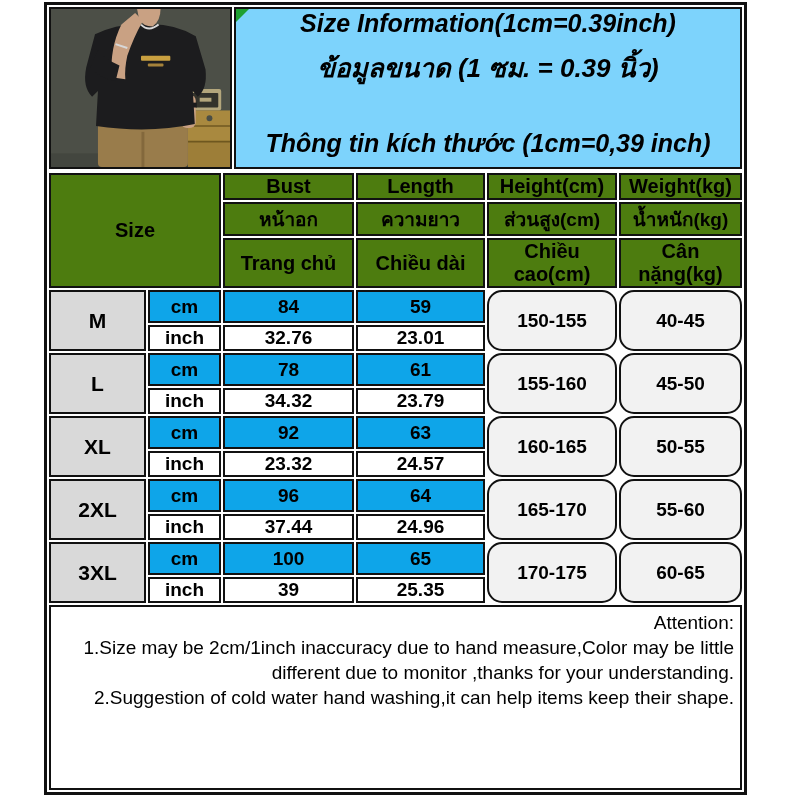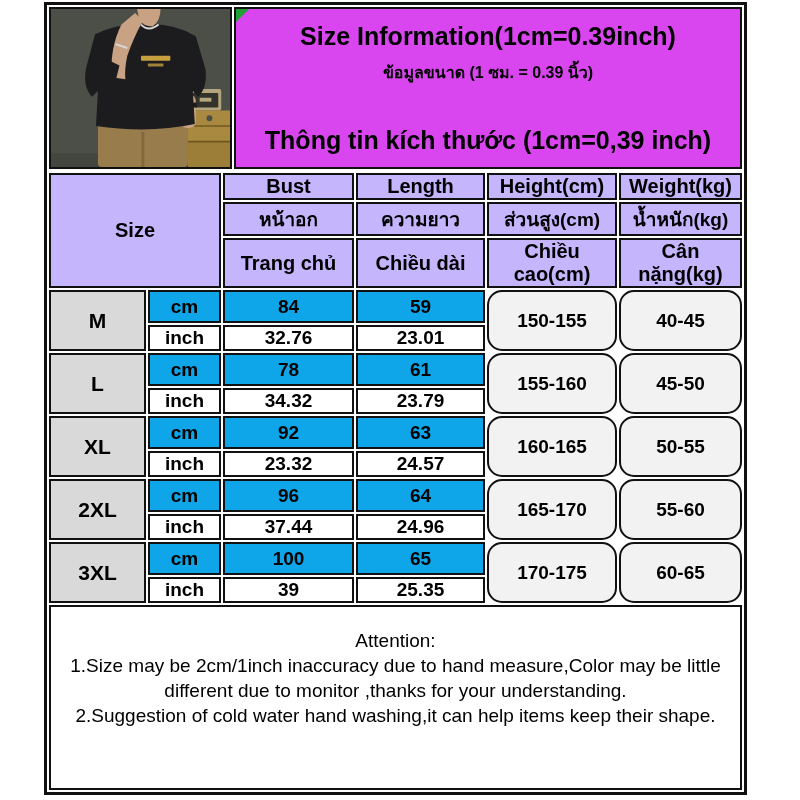--- a/index.html
+++ b/index.html
@@ -7,43 +7,43 @@
     font-family:"Liberation Sans", sans-serif; color:#000; }
   body { position:relative; overflow:hidden; }
 
   .frame { position:absolute; left:44px; top:2px; width:703px; height:793px;
     border:3px solid #111; background:#fff; display:flex; flex-direction:column; }
 
   
   .top-section { display:flex; gap:2px; padding:2px; height:166px; flex:0 0 166px; }
   .photo-box { width:183px; flex:0 0 183px; border:2px solid #111; overflow:hidden; background:#4c4f47; }
   .photo-box svg { display:block; width:100%; height:100%; }
-  .title-box { flex:1; border:2px solid #111; background:#d946ef; position:relative;
-    display:flex; flex-direction:column; justify-content:center; align-items:center; gap:9px; }
+  .title-box { flex:1; border:2px solid #111; background:#7dd3fc; position:relative;
+    display:flex; flex-direction:column; justify-content:flex-start; align-items:center; gap:9px;font-style:italic; }
   .corner-flag { position:absolute; top:0; left:0; width:0; height:0;
     border-top:13px solid #1fa032; border-right:13px solid transparent; }
   .t1 { font-size:25px; font-weight:bold; }
-  .t2 { font-size:16px; font-weight:bold; }
+  .t2 { font-size:26px; font-weight:bold; }
   .t3 { font-size:25px; font-weight:bold;margin-top:32px; }
 
   
   table { width:100%; border-collapse:separate; border-spacing:2px; table-layout:fixed; flex:0 0 auto; }
   td { border:2px solid #111; text-align:center; vertical-align:middle;
     font-weight:bold; font-size:19px; overflow:hidden; }
-  tr.hdr td { height:26px; background:#c4b5fd; font-size:20px;margin-top:7px; }
+  tr.hdr td { height:26px; background:#4d7c0f; font-size:20px;margin-top:7px; }
   tr.hdr-th td { font-size:19px; }
   td.size-cell { background:#d9d9d9; font-size:40px; }
   tr.r-cm td { height:33px; background:#0ea5e9; }
   tr.r-inch td { height:22px; background:#ffffff; }
   td.lbl { background:#d9d9d9 !important; font-size:21px; }
   td.span-cell { background:#f2f2f2 !important;border-radius:15px; }
 
   
   .attention { flex:1; border:2px solid #111; margin:0 2px 2px 2px;
-    padding:21px 6px; font-size:19px; line-height:1.32; font-weight:normal; text-align:center; }
+    padding:3px 6px; font-size:19px; line-height:1.32; font-weight:normal; text-align:right; }
   .attention p { margin:0; }
 </style>
 </head>
 <body>
 
 <div class="frame">
 
   <div class="top-section">
     <div class="photo-box">
       <svg viewBox="0 0 183 162" preserveAspectRatio="none">

